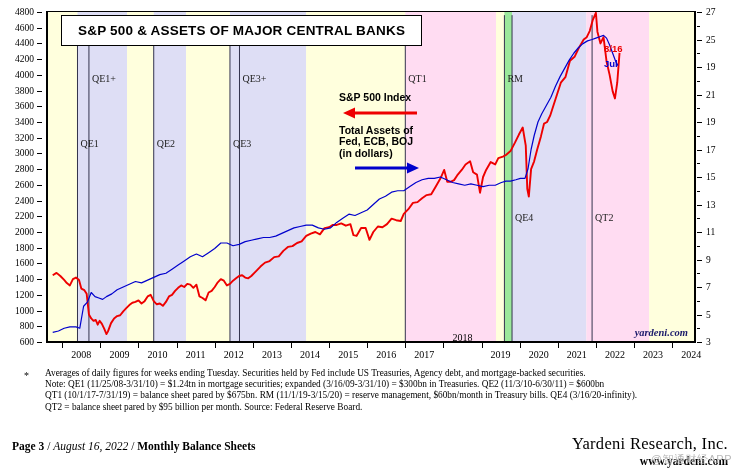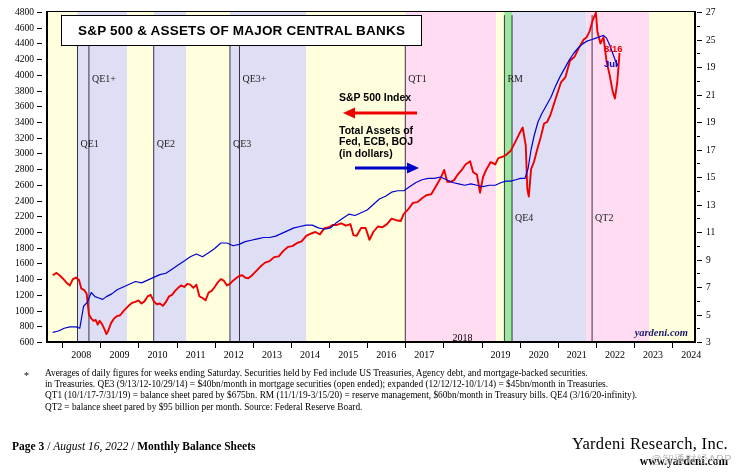--- a/index.html
+++ b/index.html
@@ -278,22 +278,22 @@
   <div id="yardeni-mark">yardeni.com</div>
 </div>
 
 <div id="title-box">
   <span>S&amp;P 500 &amp; ASSETS OF MAJOR CENTRAL BANKS</span>
 </div>
 
 <div id="footnote">
   <div class="star">*</div>
   <div class="lines">
-    <div>Averages of daily figures for weeks ending Saturday. Securities held by Fed include US Treasuries, Agency debt, and mortgage-backed securities.</div>
-    <div>in Treasuries. QE3 (9/13/12-10/29/14) = $40bn/month in mortgage securities (open ended); expanded (12/12/12-10/1/14) = $45bn/month in Treasuries.</div>
+    <div>Averages of daily figures for weeks ending Tuesday. Securities held by Fed include US Treasuries, Agency debt, and mortgage-backed securities.</div>
+    <div>Note: QE1 (11/25/08-3/31/10) = $1.24tn in mortgage securities; expanded (3/16/09-3/31/10) = $300bn in Treasuries. QE2 (11/3/10-6/30/11) = $600bn</div>
     <div>QT1 (10/1/17-7/31/19) = balance sheet pared by $675bn. RM (11/1/19-3/15/20) = reserve management, $60bn/month in Treasury bills. QE4 (3/16/20-infinity).</div>
     <div>QT2 = balance sheet pared by $95 billion per month. Source: Federal Reserve Board.</div>
   </div>
 </div>
 
 <div id="page-footer">
   <div class="foot-left">
     <b>Page 3</b><span> / </span><i>August 16, 2022</i><span> / </span><b>Monthly Balance Sheets</b>
   </div>
   <div class="foot-right">

